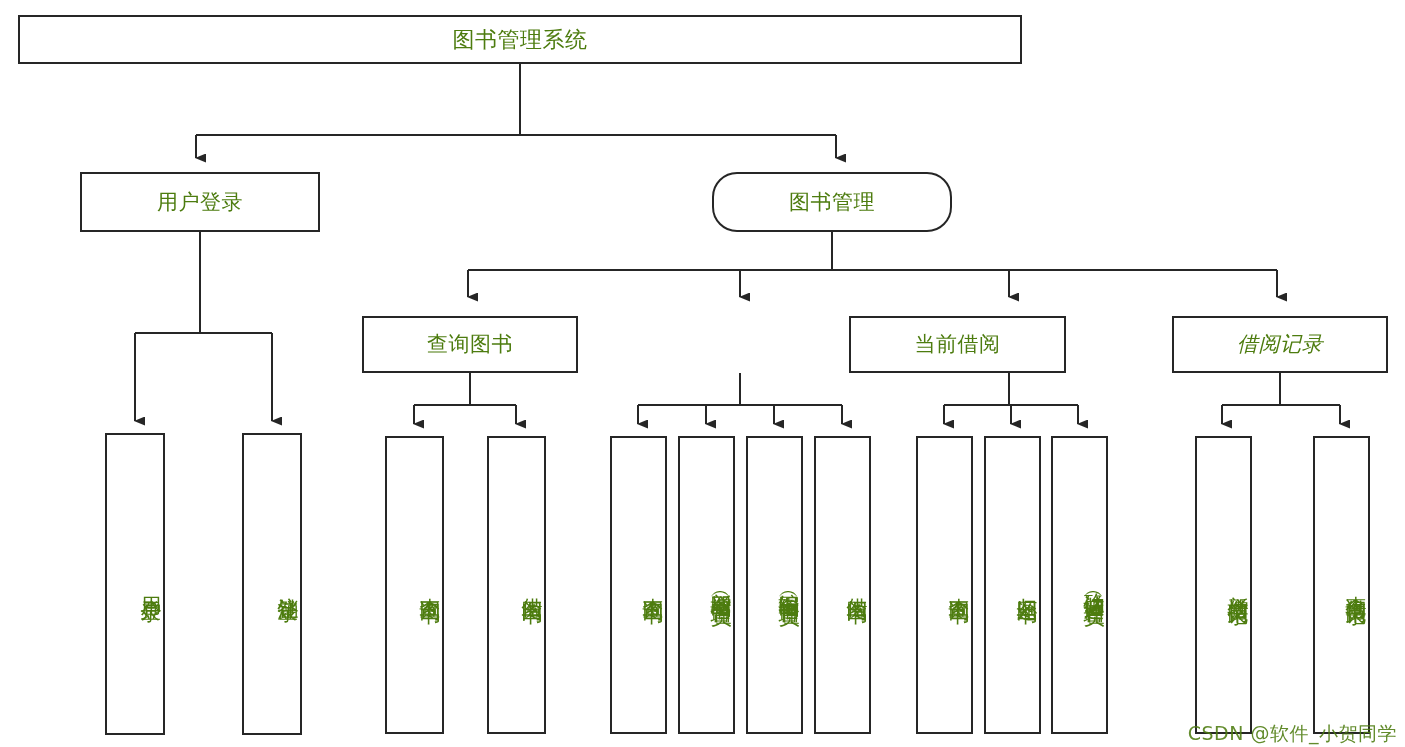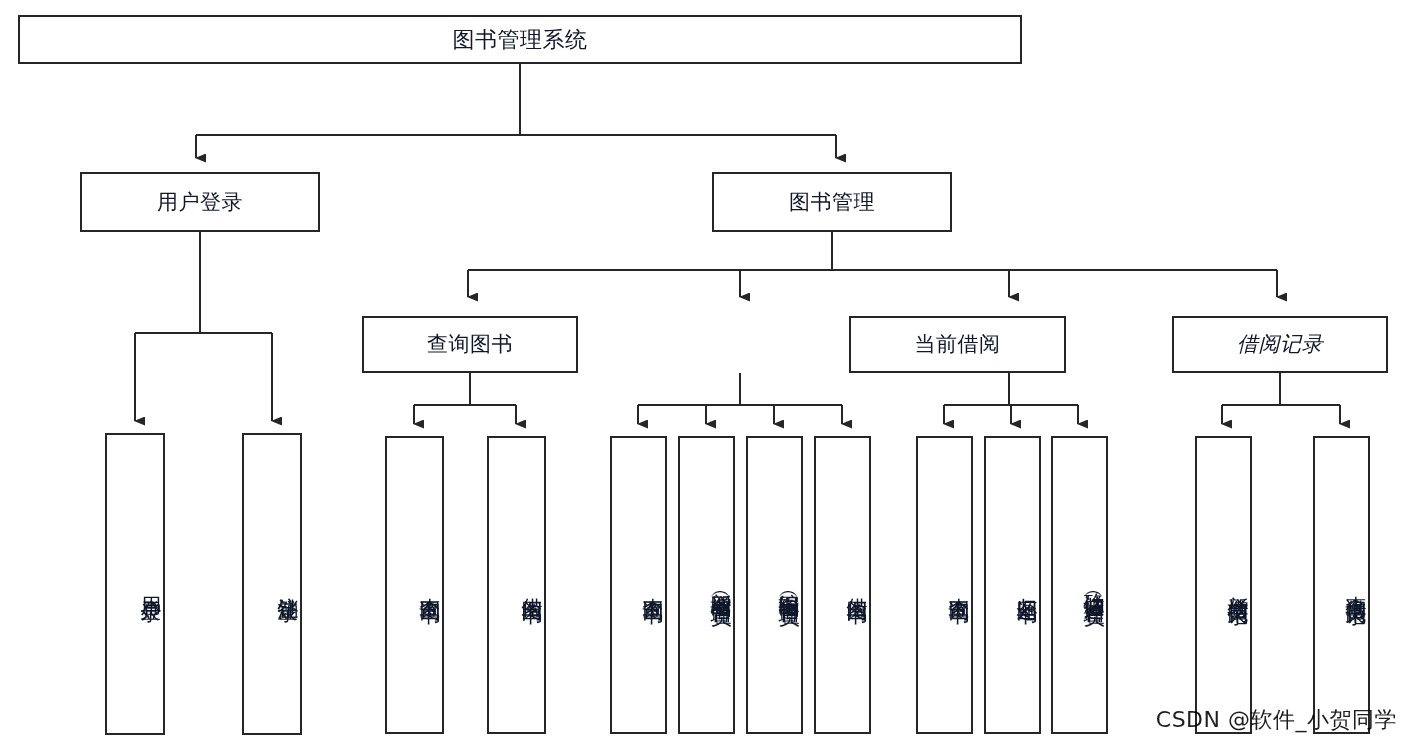--- a/index.html
+++ b/index.html
@@ -23,21 +23,21 @@
     left: 0;
     top: 0;
     width: 1405px;
     height: 747px;
   }
   .node {
     position: absolute;
     box-sizing: border-box;
     border: 2px solid #262626;
     background: #ffffff;
-    color: #0f172a;
+    color: #4d7c0f;
     display: flex;
     align-items: center;
     justify-content: center;
     text-align: center;
     line-height: 1.18;
   }
   .node.horizontal {
     font-size: 21px;
     letter-spacing: 0.5px;
   }
@@ -57,23 +57,23 @@
   .node-label {
     display: block;
     white-space: pre-line;
   }
   .node.vertical .node-label {
     white-space: normal;
   }
   #watermark {
     position: absolute;
     right: 8px;
-    bottom: 12px;
-    font-size: 22px;
-    color: #000000;
+    bottom: 0;
+    font-size: 19px;
+    color: #4d7c0f;
     opacity: 0.88;
     letter-spacing: 0.5px;
     user-select: none;
     pointer-events: none;
   }
 </style>
 </head>
 <body>
 
 <div id="diagram-root">
@@ -129,21 +129,21 @@
   </svg>
 
   <div class="node root horizontal" style="left:18px; top:15px; width:1004px; height:49px;">
     <span class="node-label">图书管理系统</span>
   </div>
 
   <div class="node horizontal" style="left:80px; top:172px; width:240px; height:60px;">
     <span class="node-label">用户登录</span>
   </div>
 
-  <div class="node horizontal" style="left:712px; top:172px; width:240px; height:60px;">
+  <div class="node horizontal" style="left:712px; top:172px; width:240px; height:60px;border-radius:25px;">
     <span class="node-label">图书管理</span>
   </div>
 
   <div class="node horizontal" style="left:362px; top:316px; width:216px; height:57px;">
     <span class="node-label">查询图书</span>
   </div>
 
 
   <div class="node horizontal" style="left:849px; top:316px; width:217px; height:57px;">
     <span class="node-label">当前借阅</span>

